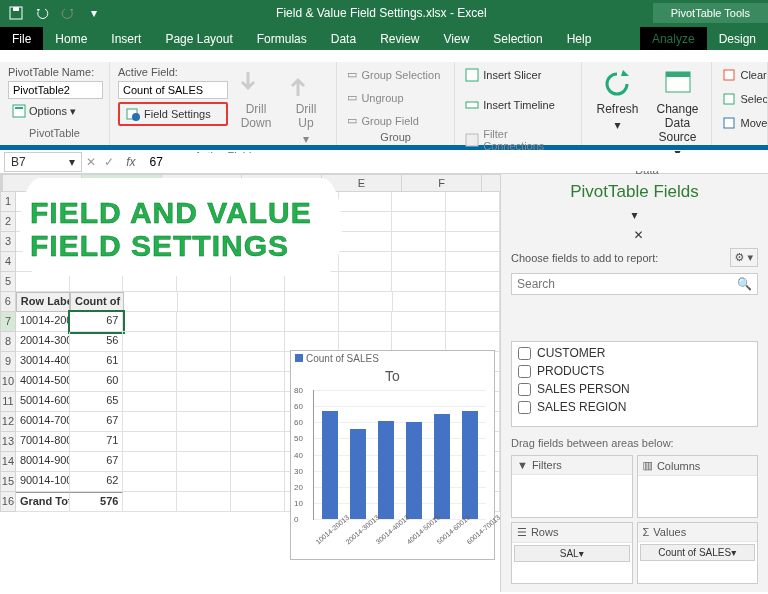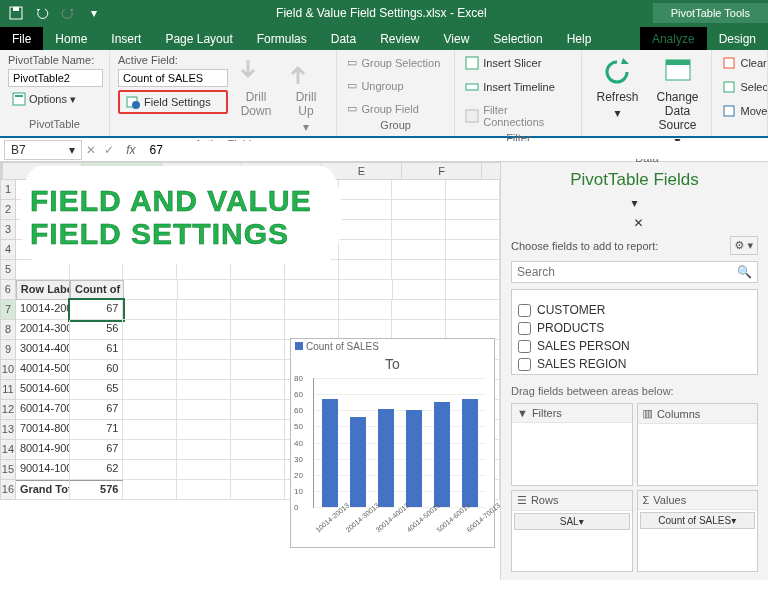--- a/index.html
+++ b/index.html
@@ -13,21 +13,21 @@
   .pivot-tools { background: #3b8a5f; padding: 4px 18px; font-size: 11px; }
   
   
   .menutabs { height: 24px; background: #217346; display: flex; align-items: flex-end; }
   .menutabs .tab { padding: 5px 12px 4px; color: #fff; font-size: 12px; cursor: pointer; }
   .menutabs .tab.file { background: #000000; margin-top: 40px; }
   .menutabs .tab.active { background: #000000; color: #217346; }
   .menutabs .spacer { flex: 1; }
   
   
-  .ribbon { height: 88px; background: #f3f3f3; border-bottom: 2px solid #0369a1; display: flex; }
+  .ribbon { height: 88px; background: #f3f3f3; border-bottom: 5px solid #0369a1; display: flex; margin-top: 12px; }
   .rgroup { border-right: 1px solid #e0e0e0; padding: 4px 8px 2px; display: flex; flex-direction: column; }
   .rgroup-body { flex: 1; display: flex; gap: 6px; align-items: flex-start; }
   .rgroup-label { text-align: center; color: #666; font-size: 11px; padding: 2px 0 4px; }
   .col { display: flex; flex-direction: column; gap: 3px; font-size: 11px; }
   .lbl { color: #555; }
   .tbox { border: 1px solid #c8c8c8; background: #fff; padding: 2px 4px; width: 95px; font-size: 11px; }
   .btnrow { display: flex; align-items: center; gap: 3px; padding: 2px 4px; cursor: pointer; }
   .btnrow .icon { width: 14px; height: 14px; }
   .bigbtn { display: flex; flex-direction: column; align-items: center; gap: 2px; padding: 2px 6px; cursor: pointer; text-align:center; color:#888;}
   .bigbtn.enabled{color:#333;}
@@ -72,21 +72,21 @@
   .chart-xlabels{ display:flex; justify-content:space-around; transform:translateY(2px) rotate(0); font-size:7px; color:#666; margin-left:22px;}
   .chart-xlabels span{ display:inline-block; transform:rotate(-40deg) translate(-6px,6px); width:28px; text-align:right; white-space:nowrap;}
   
   
   .pane { width: 268px; background: #f3f3f3; border-left: 1px solid #d4d4d4; padding: 8px 10px; display:flex; flex-direction:column; gap:6px; font-size:12px;}
   .pane-hd { display:flex; align-items:center; gap:6px;flex-direction:column;}
   .pane-title { font-size: 17px; color: #2e7d32; flex:1;}
   .pane-sub { color:#555; font-size:11px; display:flex; justify-content:space-between; align-items:center;}
   .pane-search{ display:flex; border:1px solid #ccc; background:#fff; padding:3px 5px; align-items:center;}
   .pane-search input{ border:none; outline:none; flex:1; font-size:12px; color:#888;}
-  .pane-list{ background:#fff; border:1px solid #ccc; height:86px; overflow:hidden; padding:11px 0;}
+  .pane-list{ background:#fff; border:1px solid #ccc; height:86px; overflow:hidden; padding:2px 0;margin-top:40px;}
   .fld { display:flex; align-items:center; gap:6px; padding:2px 6px; font-size:12px;}
   .fld input{ margin:0;}
   .pane-areas-label{ color:#666; font-size:11px; margin-top:4px;}
   .areas{ display:grid; grid-template-columns:1fr 1fr; gap:4px; flex:1;}
   .area{ background:#fff; border:1px solid #ccc; min-height:54px; display:flex; flex-direction:column;}
   .area-hd{ background:#f3f3f3; padding:3px 5px; font-size:11px; color:#555; display:flex; align-items:center; gap:4px; border-bottom:1px solid #e5e5e5;}
   .area-body{ flex:1; padding:2px;}
   .drop-item{ background:#f0f0f0; border:1px solid #ccc; padding:2px 4px; font-size:10px; display:flex; justify-content:center; align-items:center;}
   
   svg { display:block; }
@@ -201,21 +201,21 @@
             <span>▭</span>
             <span>Group Field</span>
           </div>
       </div>
     </div>
     <div class="rgroup-label">Group</div>
   </div>
 
   <div class="rgroup" style="width:140px">
     <div class="rgroup-body">
-      <div class="col" style="gap:6px">
+      <div class="col" style="gap:12px">
         <div class="smallitem enabled">
             <svg width="14" height="14">
               <rect x="1" y="1" width="12" height="12" fill="#fff" stroke="#3a7"></rect>
             </svg>
             <span>Insert Slicer</span>
           </div>
         <div class="smallitem enabled">
             <svg width="14" height="14">
               <rect x="1" y="4" width="12" height="6" fill="#fff" stroke="#3a7"></rect>
             </svg>

